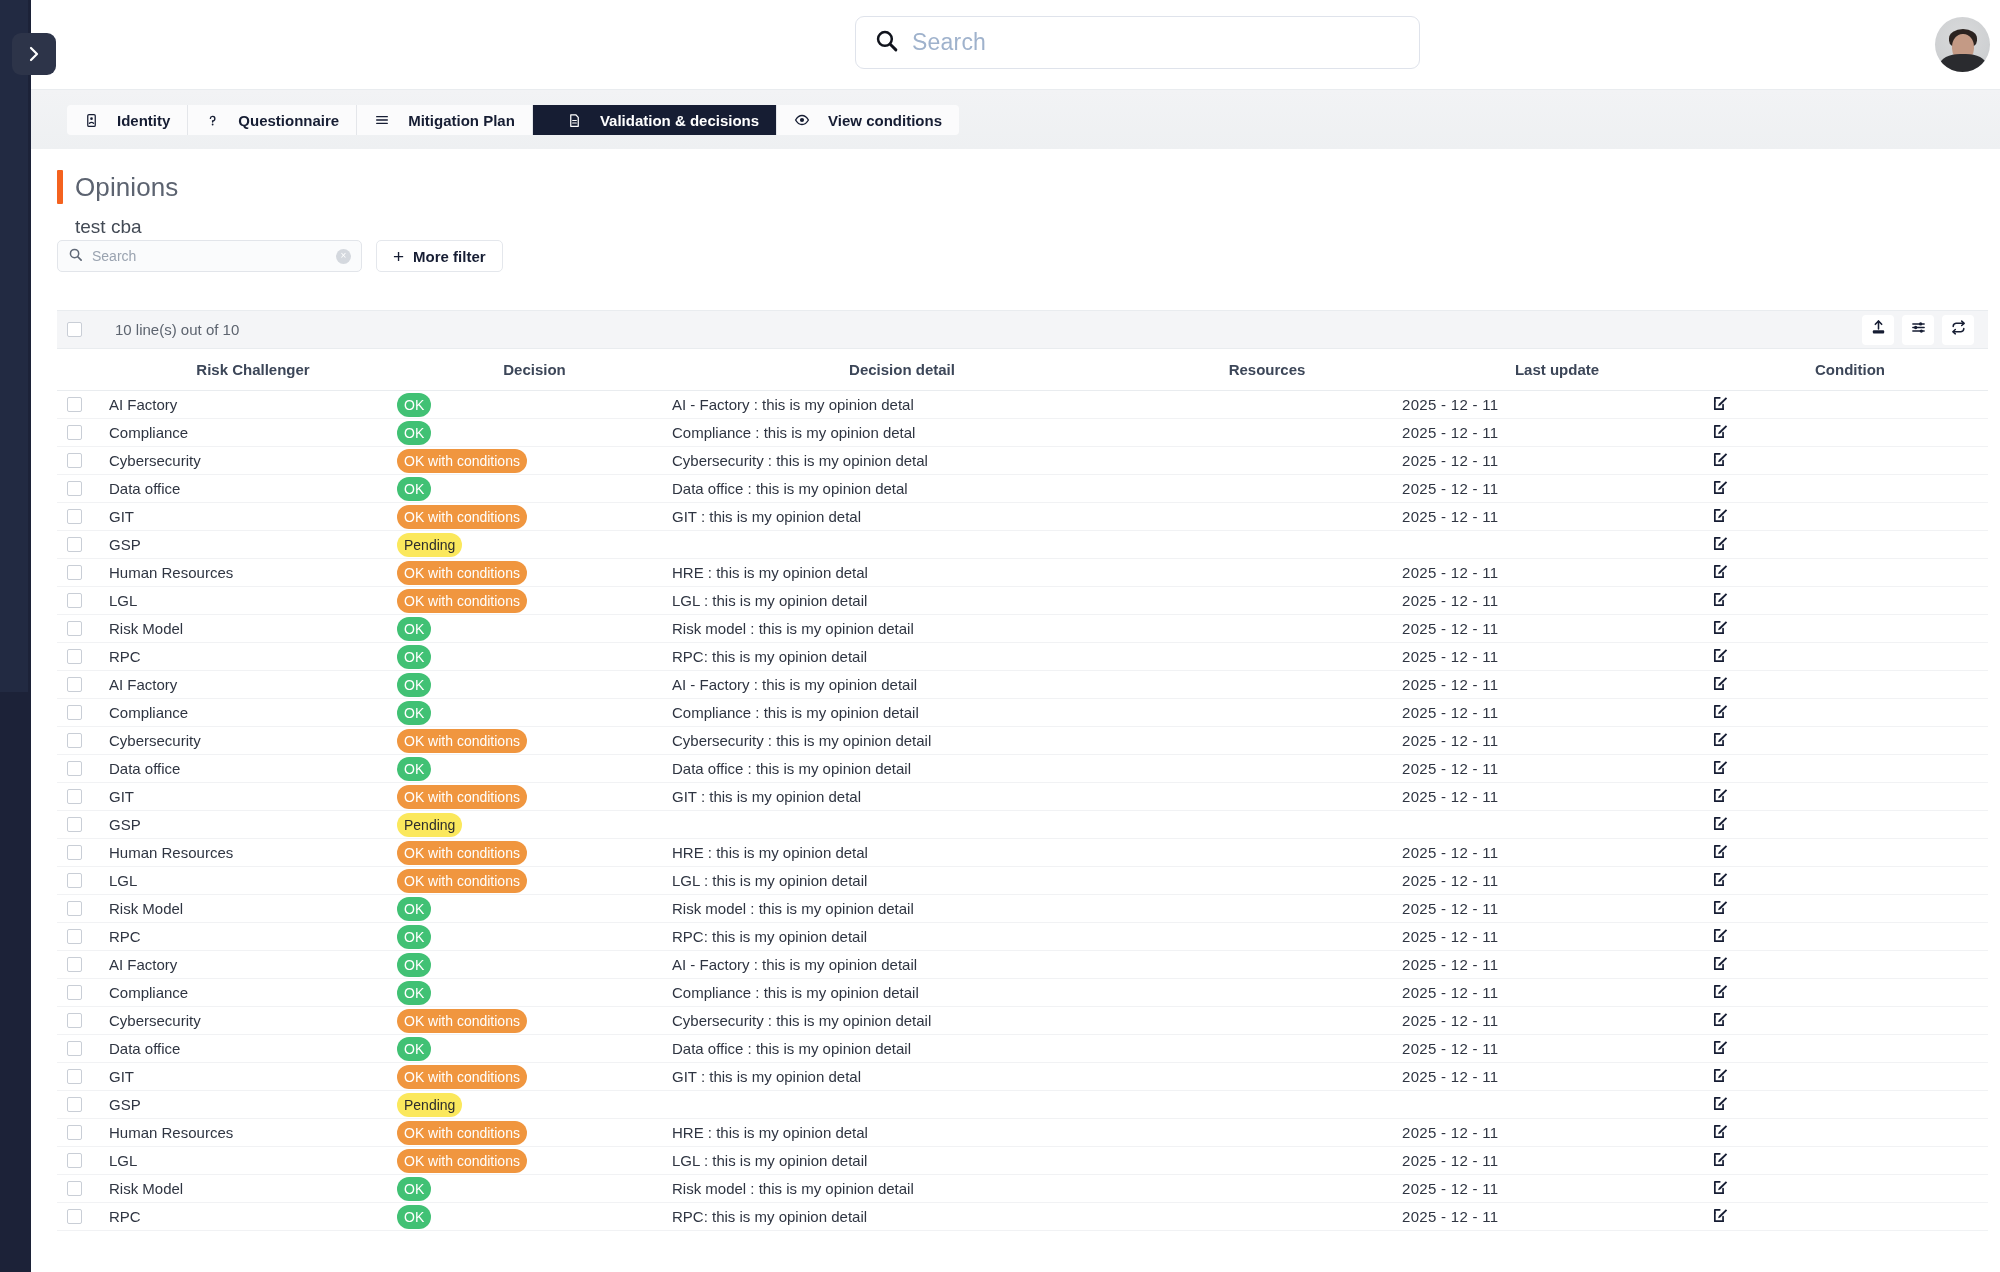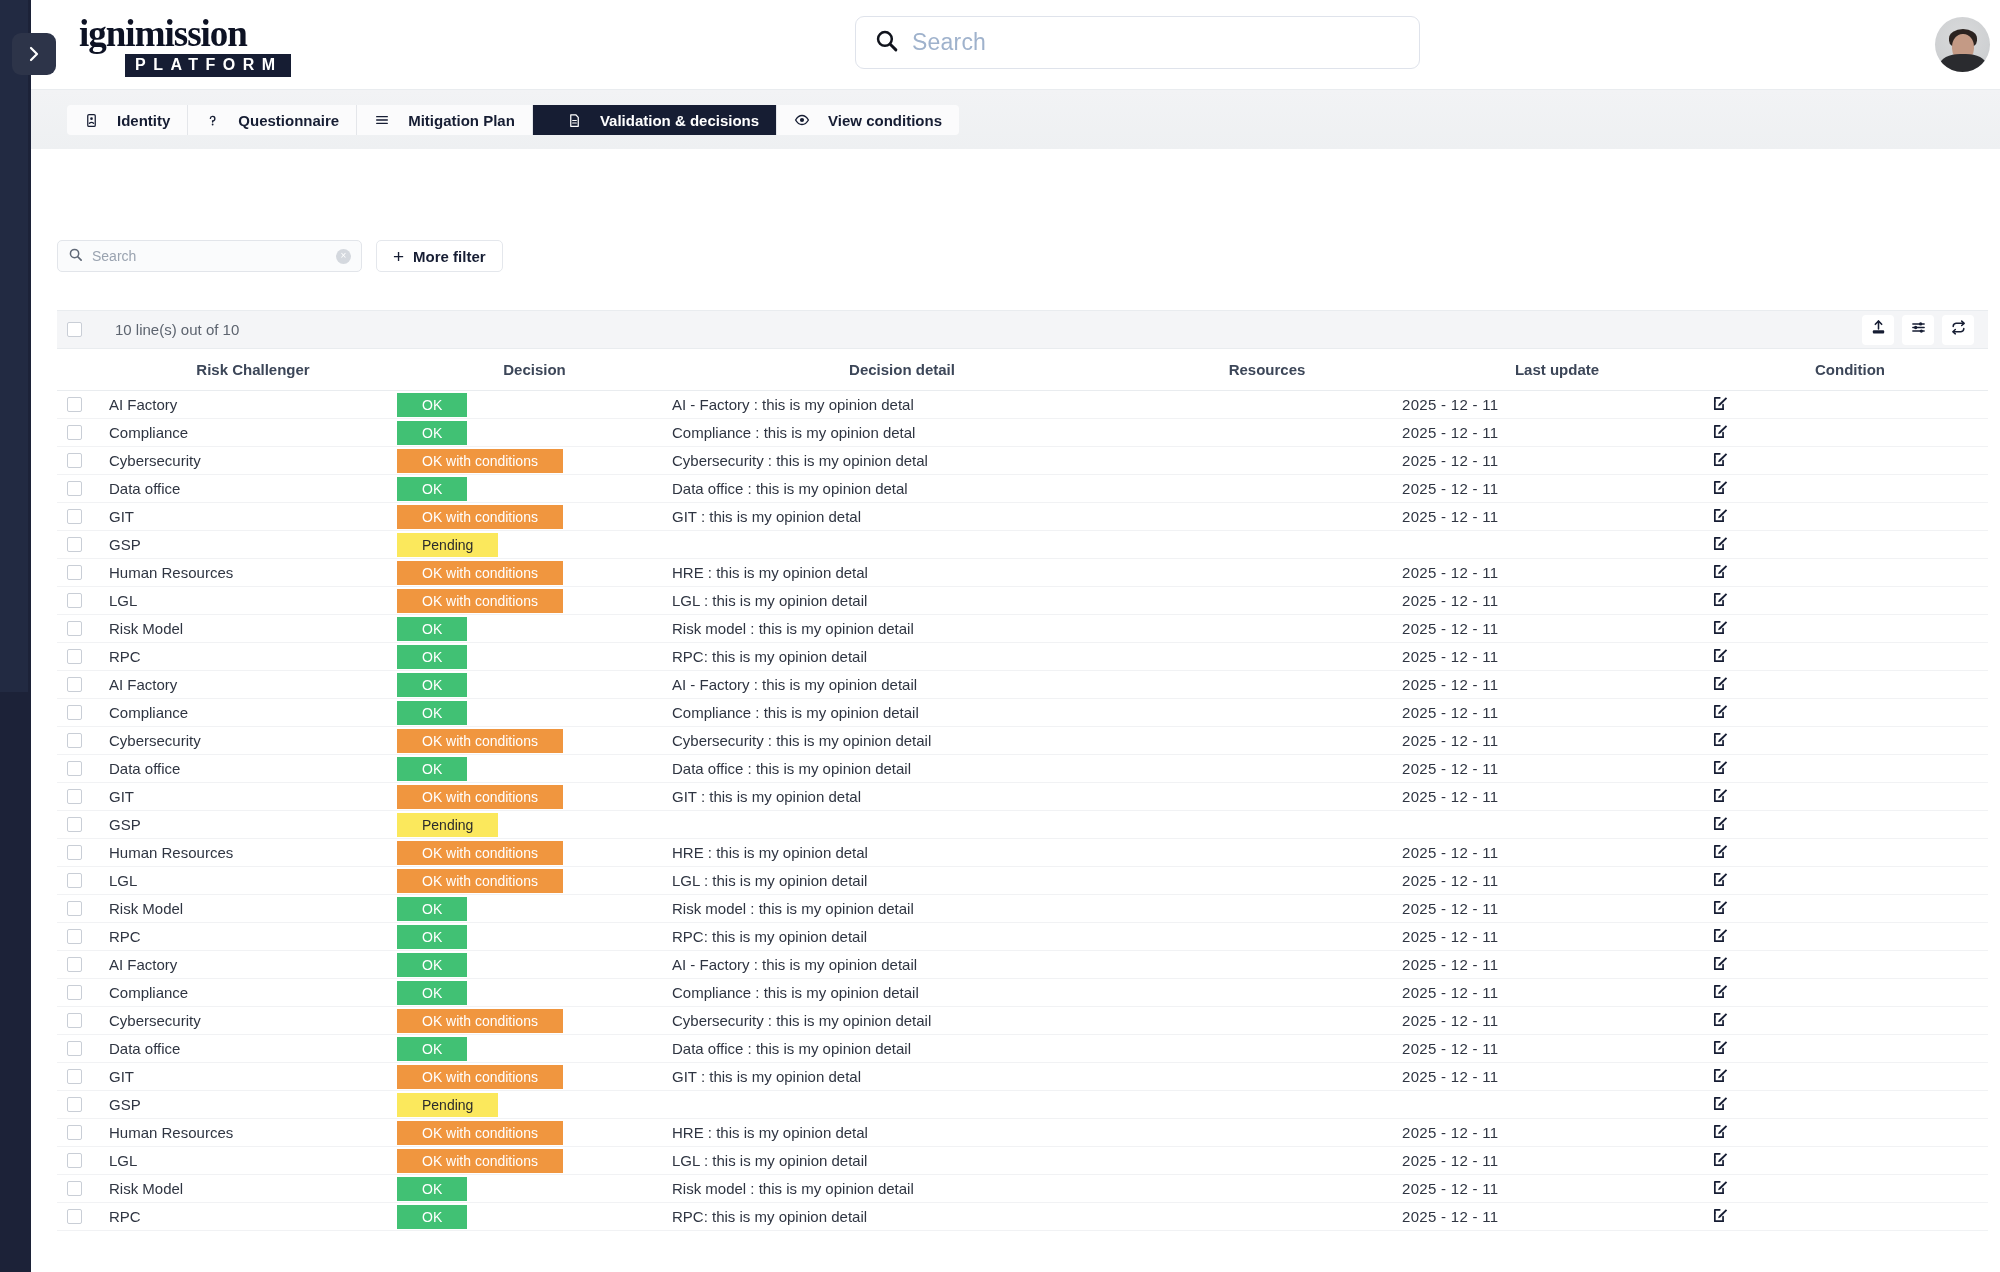--- a/index.html
+++ b/index.html
@@ -183,22 +183,22 @@
   .col-cb   { width: 52px; padding-left: 10px !important; }
   .col-risk { width: 288px; }
   .col-dec  { width: 275px; }
   .col-op   { width: 460px; }
   .col-att  { width: 270px; }
   .col-date { width: 310px; }
   .col-cond { width: 276px; }
   thead th.col-cb { padding-left: 10px; }
 
   .badge {
-    display: inline-block; border-radius: 0;
-    font-size: 14px; line-height: 1; padding: 5px 25px; color: #16202f;
+    display: inline-block; border-radius: 12px;
+    font-size: 14px; line-height: 1; padding: 5px 7px; color: #16202f;
     white-space: nowrap;
   }
   .badge-ok      { background: #41c174; color: #ffffff; }
   .badge-okcond  { background: #f0963f; color: #ffffff; }
   .badge-pending { background: #fbe85c; color: #2c2c2c; }
 
   .edit-ic { cursor: pointer; display: inline-flex; }
   .date-cell { white-space: nowrap; letter-spacing: .3px; }
 </style>
 </head>
@@ -211,24 +211,20 @@
   </div>
   <div class="rail-toggle">
     <span>
       <svg width="16" height="18" viewBox="0 0 16 18" fill="none">
         <path d="M5 3 L11 9 L5 15" stroke="#ffffff" stroke-width="2.2" stroke-linecap="round" stroke-linejoin="round"></path>
       </svg>
     </span>
   </div>
 
   <div class="topbar">
-    <div class="logo">
-      <div class="logo-word">ignimission</div>
-      <div class="logo-bar">PLATFORM</div>
-    </div>
 
     <div class="global-search">
       <span class="gs-icon">
         <svg width="25" height="25" viewBox="0 0 24 24" fill="none">
           <circle cx="10.5" cy="10.5" r="6.6" stroke="#10131c" stroke-width="2.4"></circle>
           <path d="M15.6 15.6 L21 21" stroke="#10131c" stroke-width="2.8" stroke-linecap="round"></path>
         </svg>
       </span>
       <span class="gs-ph">Search</span>
     </div>
@@ -283,20 +279,27 @@
             <svg width="16" height="16" viewBox="0 0 24 24" fill="none">
               <path d="M2.4 12 C5 7.4 8.5 5.2 12 5.2 C15.5 5.2 19 7.4 21.6 12 C19 16.6 15.5 18.8 12 18.8 C8.5 18.8 5 16.6 2.4 12 Z" stroke="currentColor" stroke-width="2"></path>
               <circle cx="12" cy="12" r="3.1" fill="currentColor"></circle>
             </svg>
           </span>
           <span>View conditions</span>
         </div>
       </div>
   </div>
 
+  <div class="page-head">
+    <div class="title-row">
+      <div class="title-accent"></div>
+      <div class="page-title">Opinions</div>
+    </div>
+    <div class="page-sub">test cba</div>
+  </div>
 
   <div class="filter-row">
     <div class="mini-search">
       <span>
         <svg width="15" height="15" viewBox="0 0 24 24" fill="none">
           <circle cx="10.5" cy="10.5" r="6.6" stroke="#5f6876" stroke-width="2.4"></circle>
           <path d="M15.6 15.6 L21 21" stroke="#5f6876" stroke-width="2.8" stroke-linecap="round"></path>
         </svg>
       </span>
       <span class="ms-ph">Search</span>

